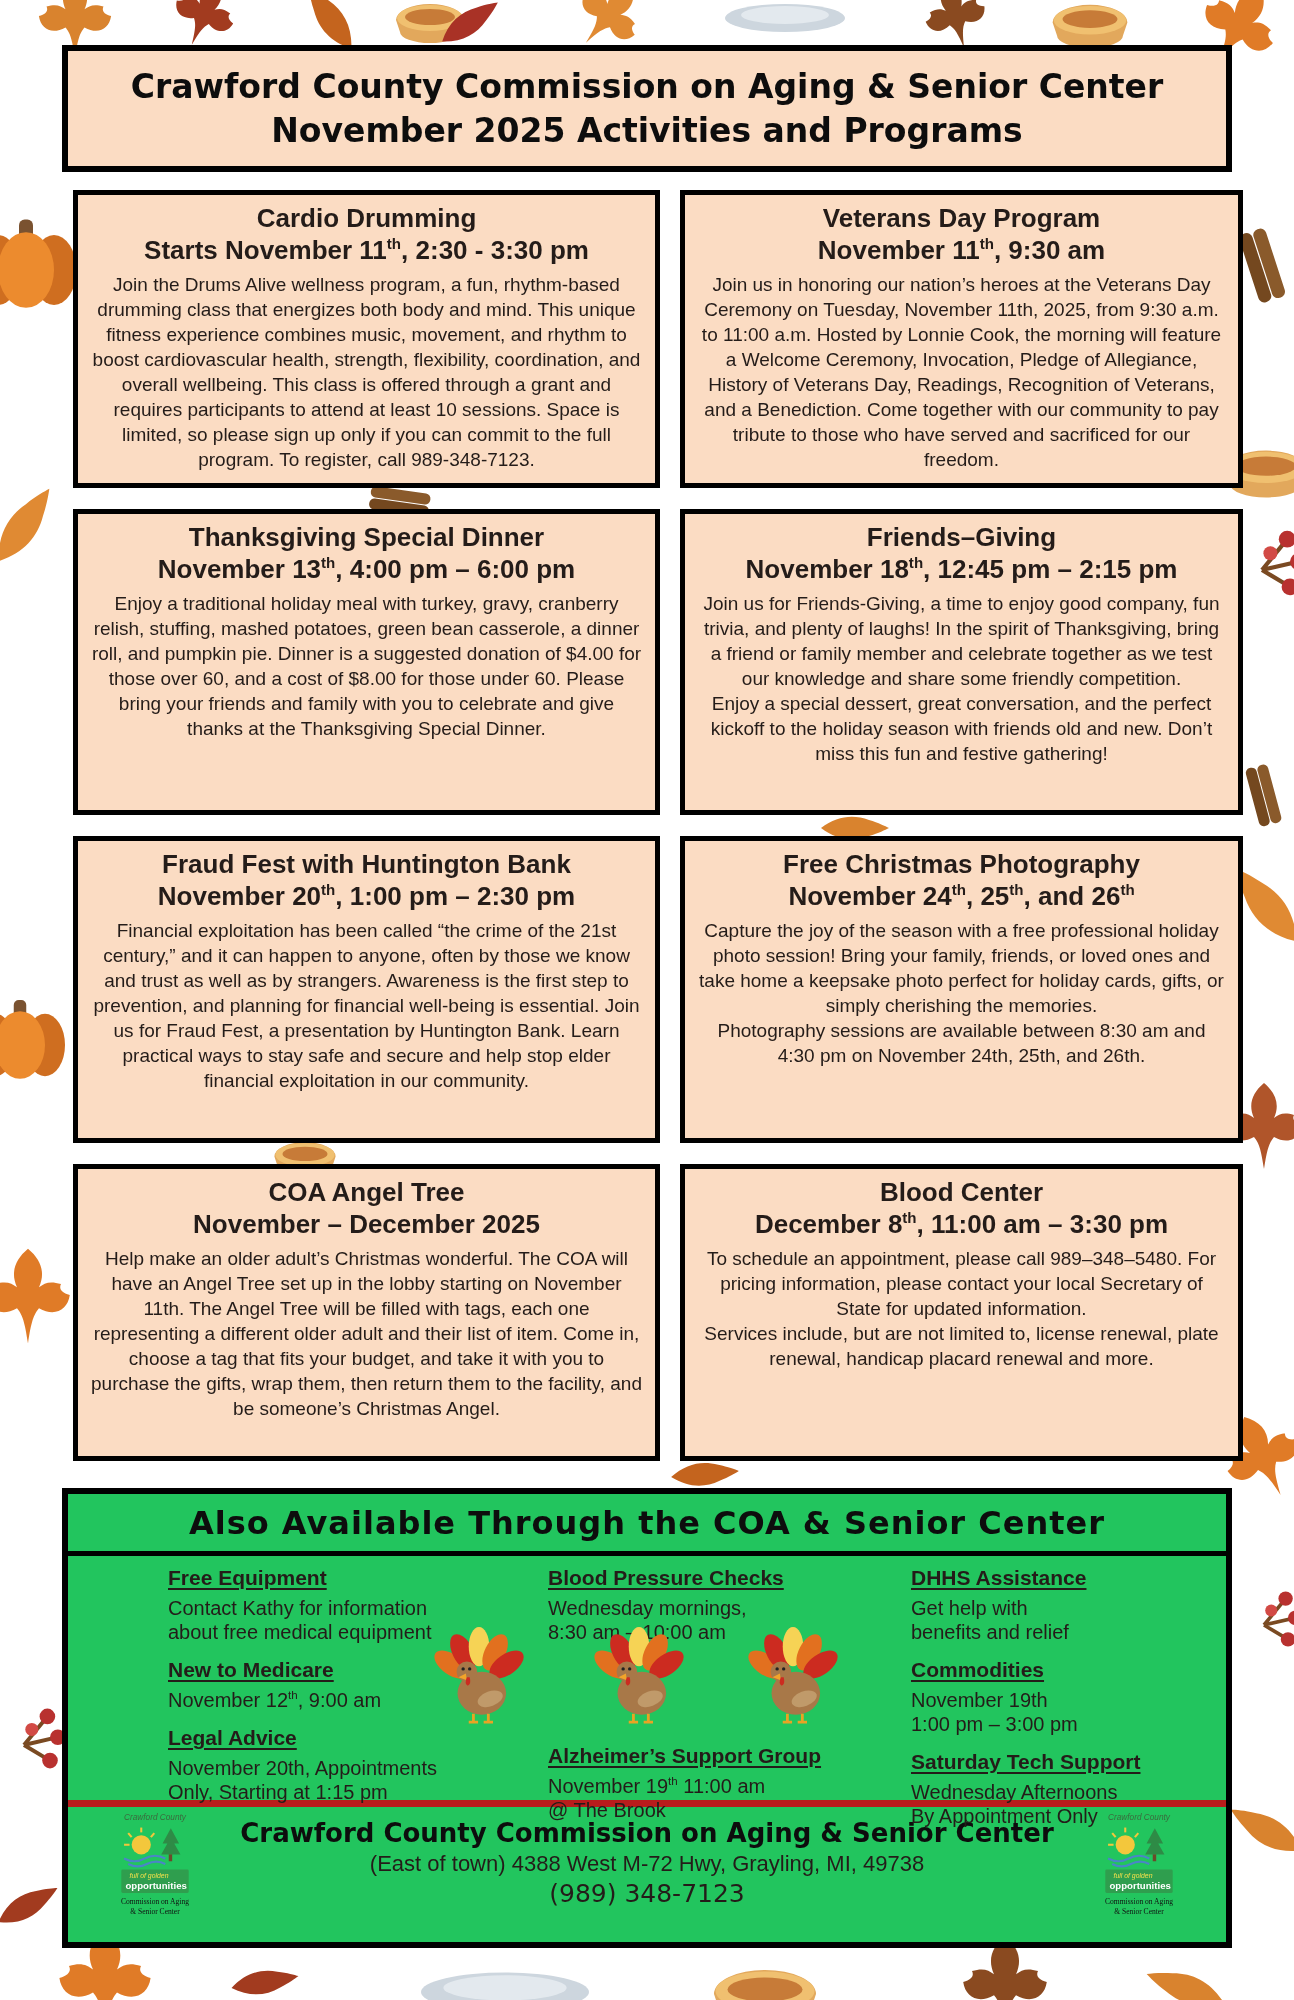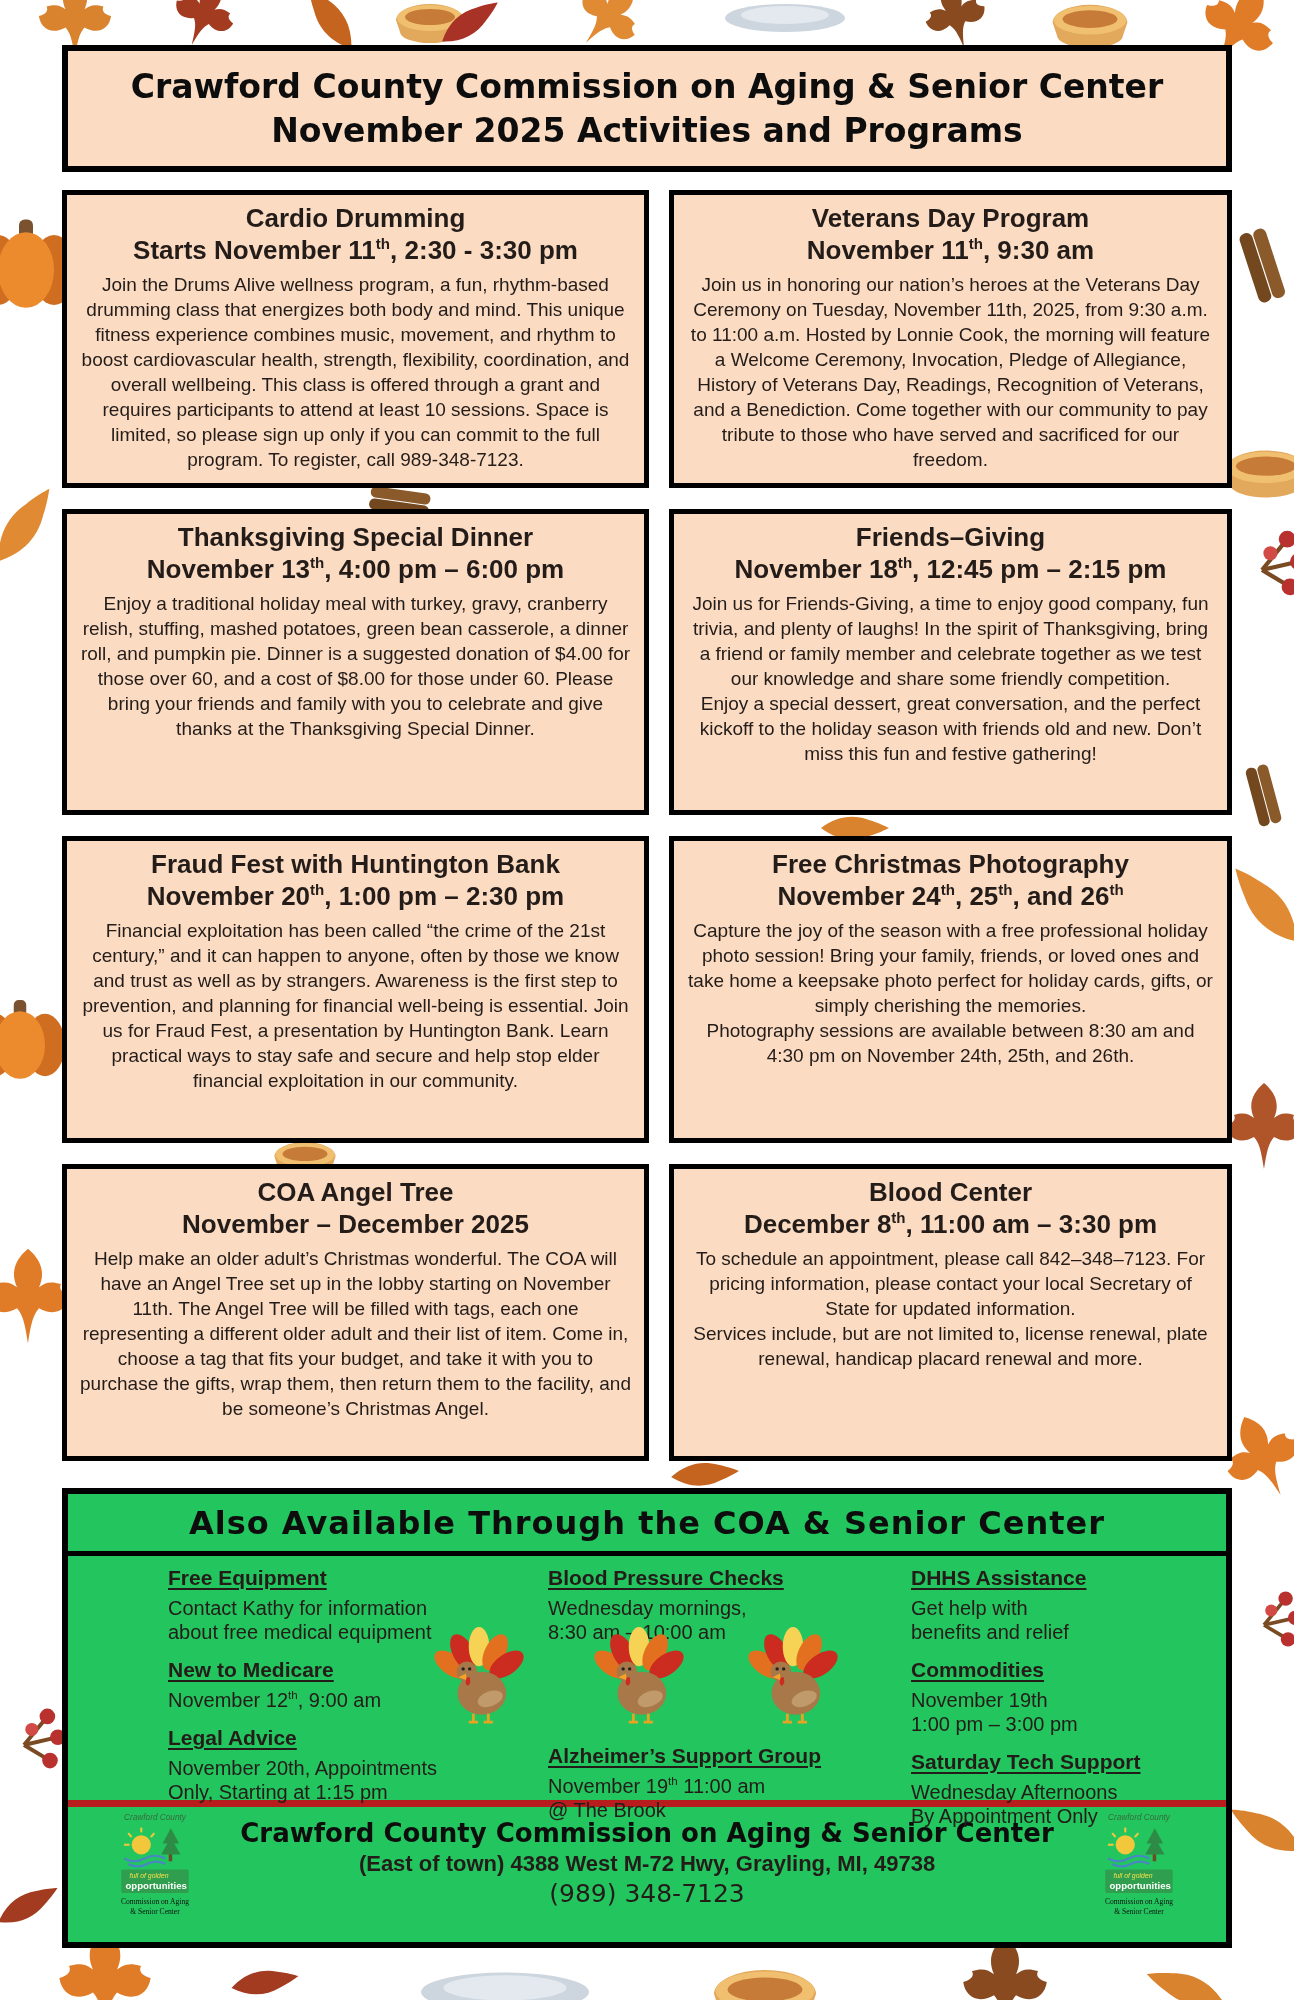--- a/index.html
+++ b/index.html
@@ -5,21 +5,21 @@
   html,body{margin:0;padding:0;}
   .page{position:relative;width:1294px;height:2000px;background:#ffffff;overflow:hidden;
         font-family:"Liberation Sans", sans-serif;color:#241c19;}
   .decor{position:absolute;left:0;top:0;z-index:0;}
   
   .title-box{position:absolute;left:62px;top:45px;width:1170px;height:127px;background:#fbdcc3;
              border:6px solid #000;box-sizing:border-box;z-index:1;display:flex;flex-direction:column;
              justify-content:center;text-align:center;}
   .title-line{font-family:"DejaVu Sans", sans-serif;font-weight:bold;font-size:33px;line-height:1.32;color:#0d0d0d;}
   
-  .grid{position:absolute;left:62px;top:190px;width:1046px;z-index:1;display:grid;
+  .grid{position:absolute;left:73px;top:190px;width:1046px;z-index:1;display:grid;
         grid-template-columns:587px 563px;grid-template-rows:298px 306px 307px 297px;
         column-gap:20px;row-gap:21px;}
   .event{background:#fbdcc3;border:5px solid #000;box-sizing:border-box;padding:8px 12px 4px;
          text-align:center;overflow:hidden;}
   .ev-title{font-size:26px;font-weight:bold;line-height:1.2;margin:0;}
   .ev-when{font-size:26px;font-weight:bold;line-height:1.25;margin:0 0 5px;}
   .ev-body{font-size:19px;line-height:25px;white-space:pre-line;}
   sup{font-size:58%;vertical-align:super;line-height:0;}
   
   .also{position:absolute;left:62px;top:1488px;width:1170px;height:460px;background:#22c55e;
@@ -39,21 +39,21 @@
   .turkey{position:absolute;width:118px;height:112px;top:70px;}
   .t1{left:352px;}
   .t2{left:512px;}
   .t3{left:666px;}
   
   .also-footer{height:121px;border-top:7px solid #b91c1c;box-sizing:border-box;display:flex;
                align-items:center;padding:4px 16px;}
   .logo{width:142px;height:110px;flex:0 0 auto;}
   .footer-text{flex:1;text-align:center;}
   .ft-org{font-family:"DejaVu Sans", sans-serif;font-weight:bold;font-size:26px;line-height:1.25;color:#0d0d0d;}
-  .ft-addr{font-weight:bold;font-size:22px;line-height:1.3;}
+  .ft-addr{font-weight:normal;font-size:22px;line-height:1.3;}
   .ft-phone{font-family:"DejaVu Sans", sans-serif;font-size:25px;line-height:1.3;}
 </style>
 </head>
 <body>
 
 <div class="page">
 
   <svg class="decor" width="1294" height="2000" viewBox="0 0 1294 2000">
     <defs>
       <g id="maple">
@@ -187,21 +187,21 @@
 Photography sessions are available between 8:30 am and 4:30 pm on November 24th, 25th, and 26th.</div>
     </div>
     <div class="event">
       <div class="ev-title">COA Angel Tree</div>
       <div class="ev-when">November – December 2025</div>
       <div class="ev-body">Help make an older adult’s Christmas wonderful. The COA will have an Angel Tree set up in the lobby starting on November 11th. The Angel Tree will be filled with tags, each one representing a different older adult and their list of item. Come in, choose a tag that fits your budget, and take it with you to purchase the gifts, wrap them, then return them to the facility, and be someone’s Christmas Angel.</div>
     </div>
     <div class="event">
       <div class="ev-title">Blood Center</div>
       <div class="ev-when">December 8<sup>th</sup>, 11:00 am – 3:30 pm</div>
-      <div class="ev-body">To schedule an appointment, please call 842–348–7123. For pricing information, please contact your local Secretary of State for updated information.
+      <div class="ev-body">To schedule an appointment, please call 989–348–5480. For pricing information, please contact your local Secretary of State for updated information.
 Services include, but are not limited to, license renewal, plate renewal, handicap placard renewal and more.</div>
     </div>
   </div>
 
   <div class="also">
     <div class="also-header">Also Available Through the COA &amp; Senior Center</div>
     <div class="also-content">
       <div class="also-col col1">
         <div class="also-item">
           <div class="ai-title">Free Equipment</div>

